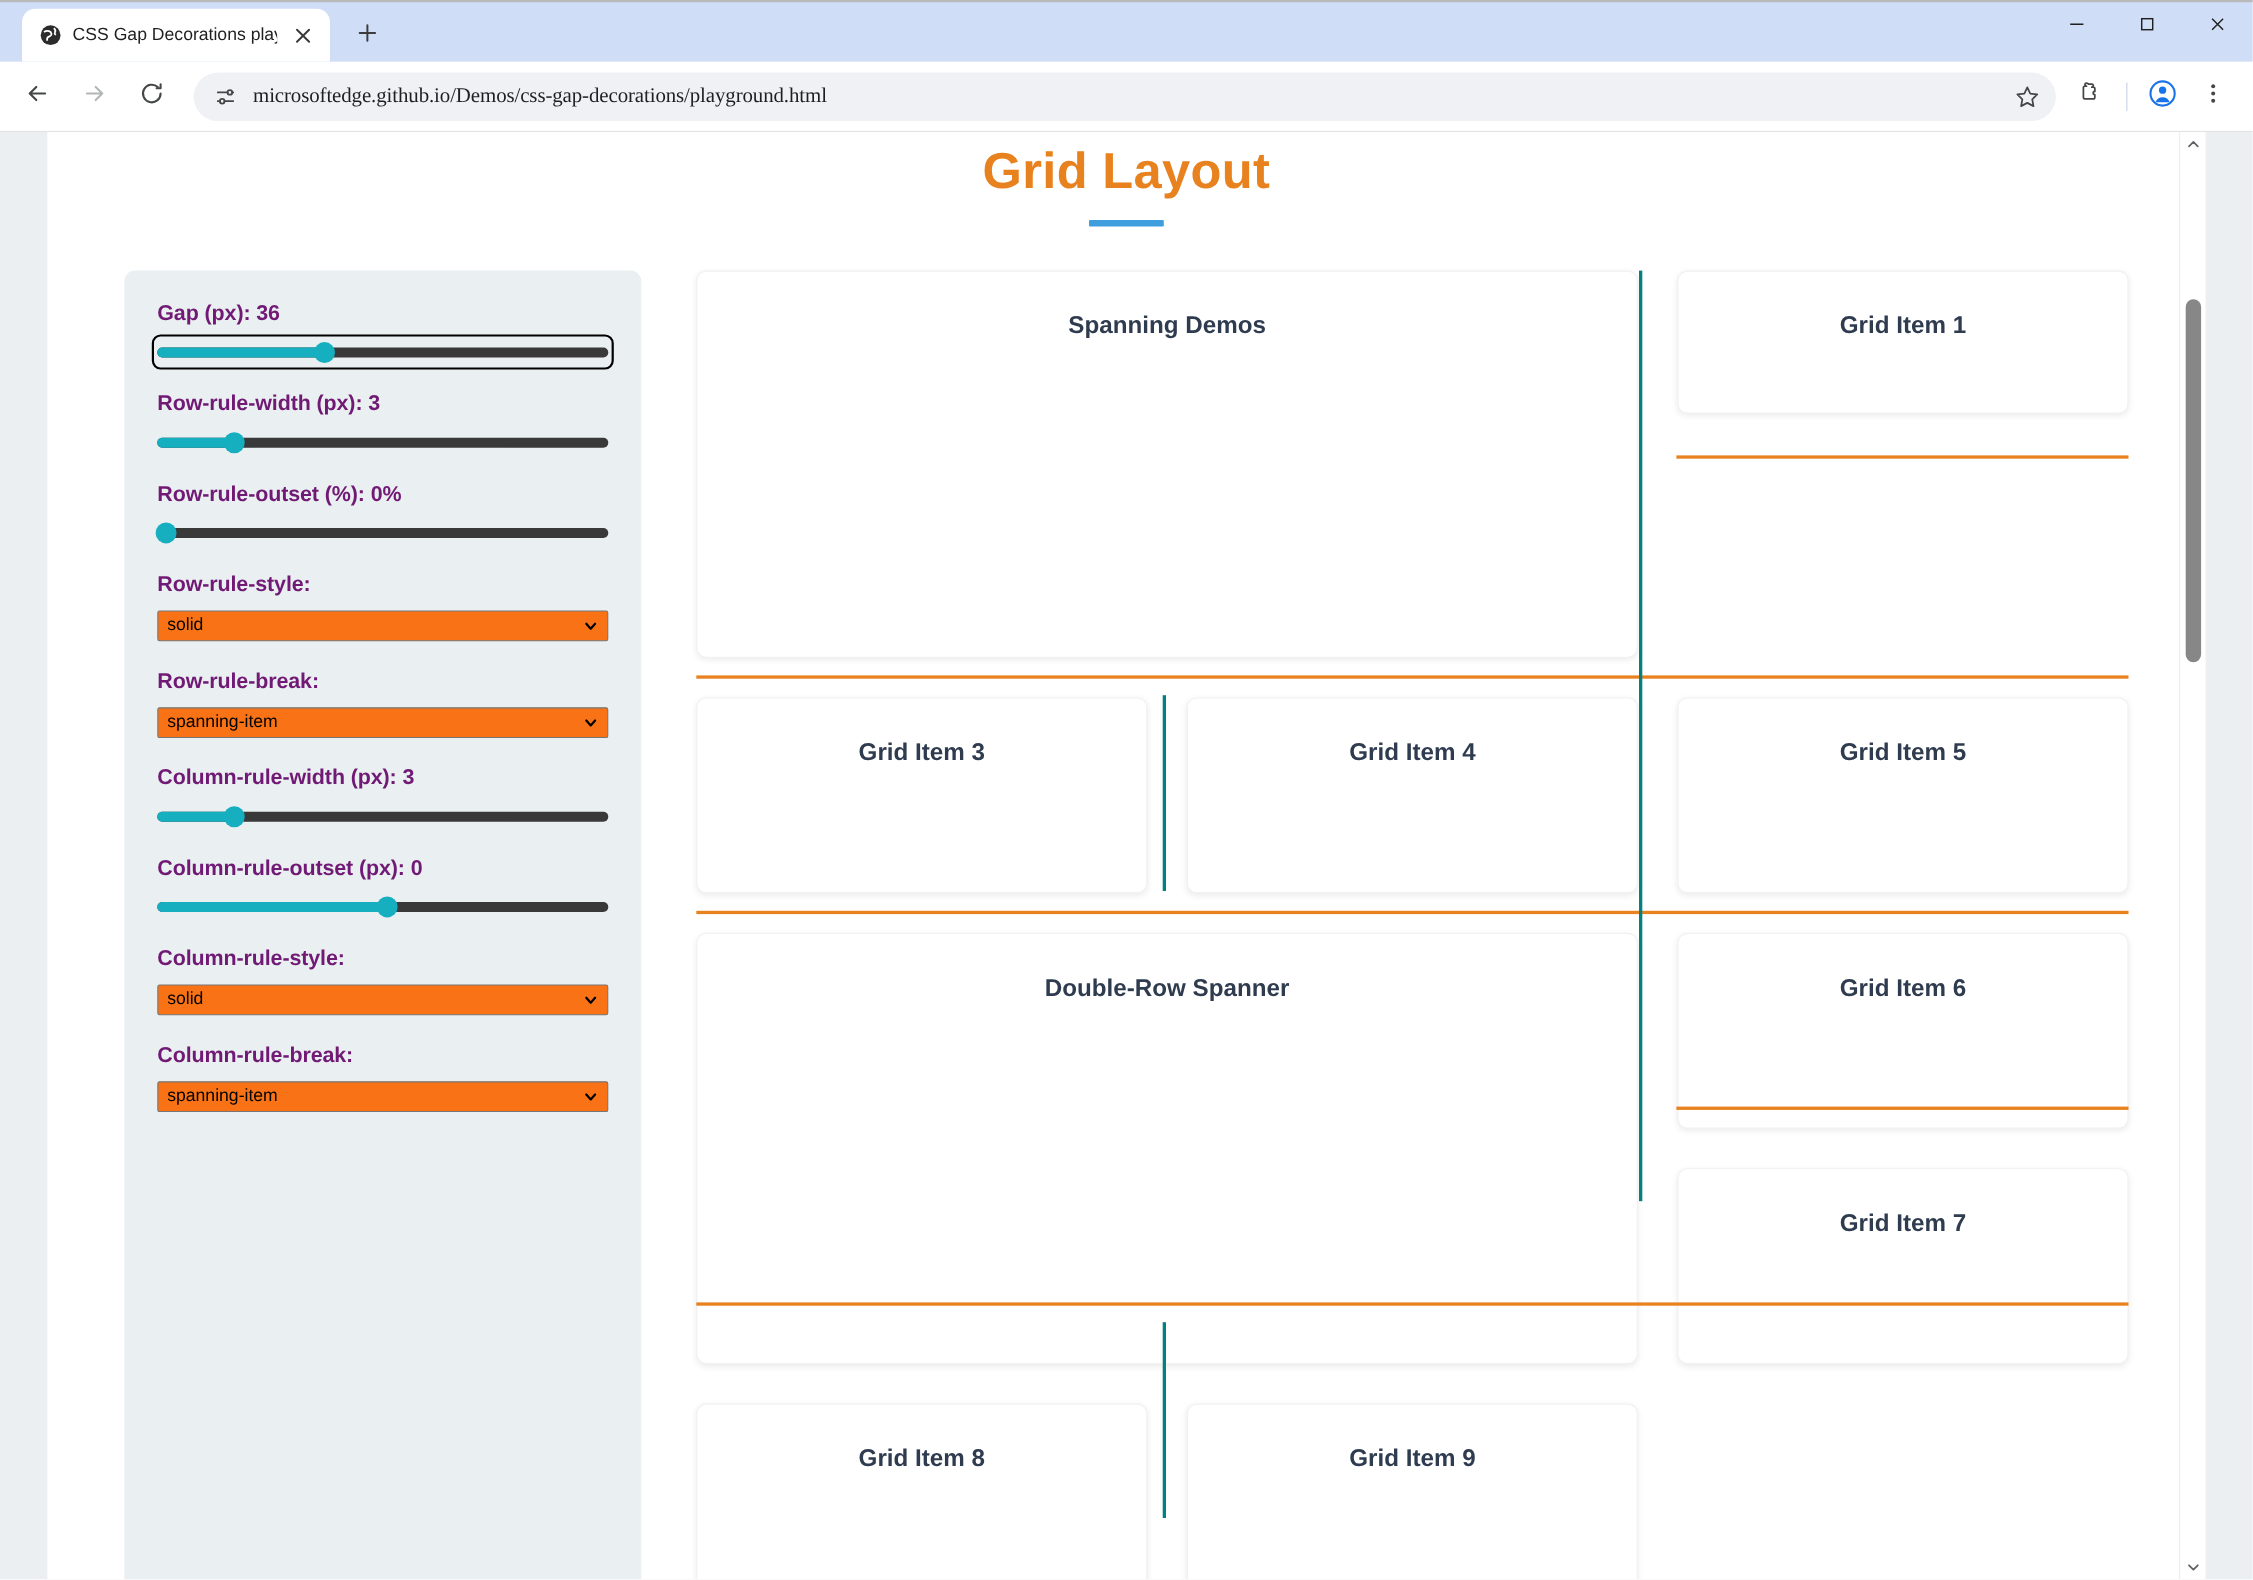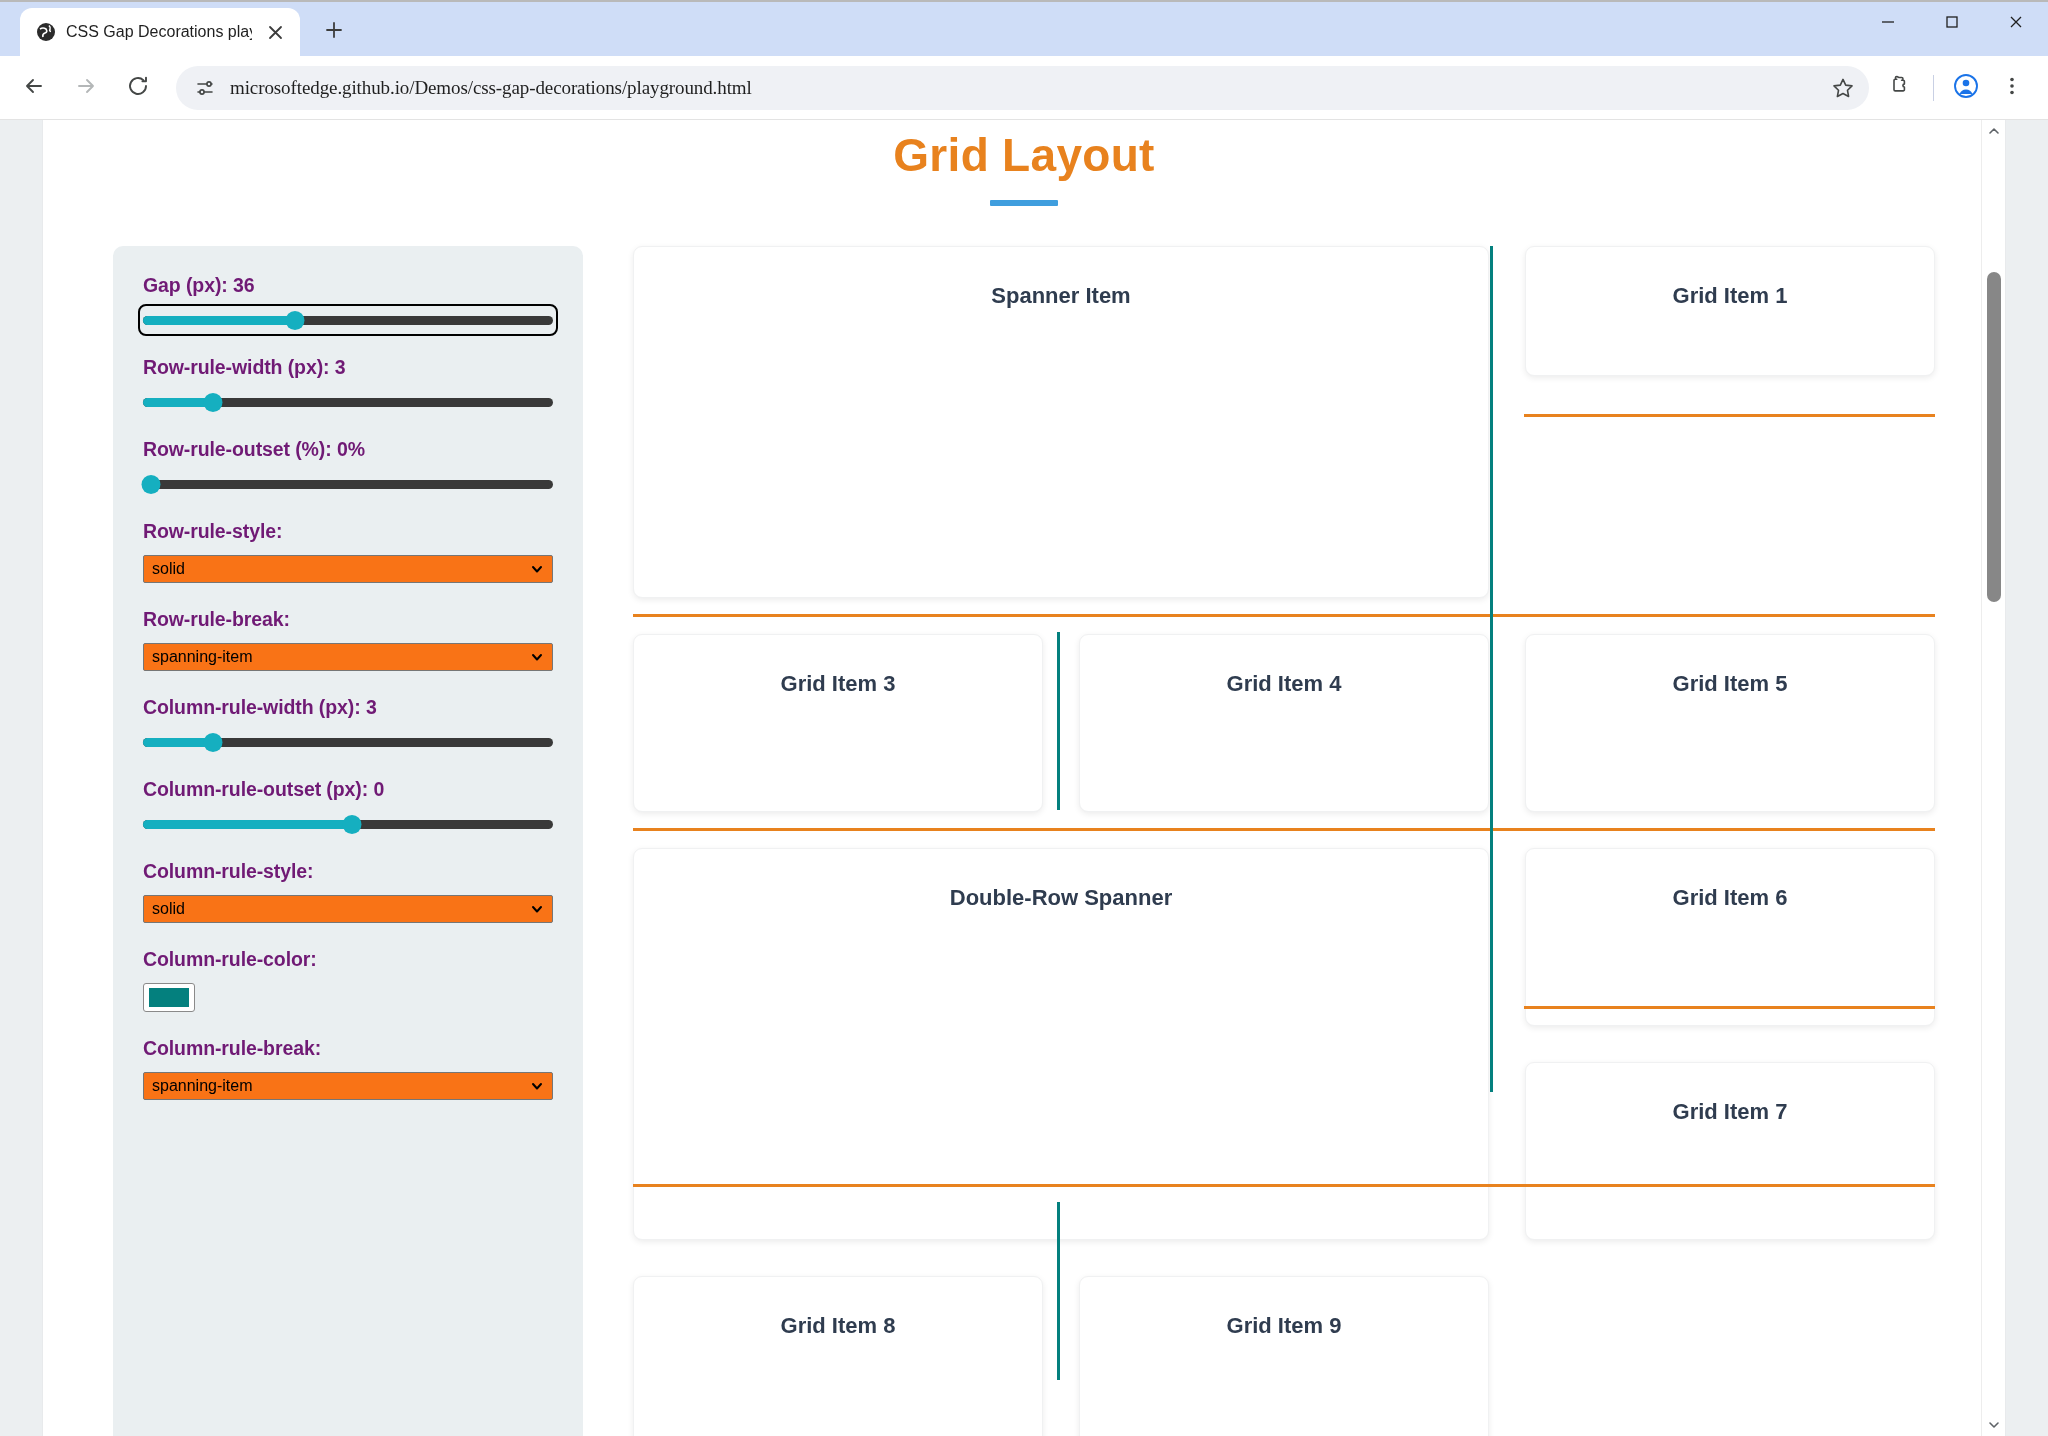--- a/index.html
+++ b/index.html
@@ -558,47 +558,41 @@
               <div class="select">
                 <span class="select-val">solid</span>
                 <span class="select-arrow">
                   <svg width="14" height="14" viewBox="0 0 14 14">
                       <path d="M3 5 L7 9.5 L11 5" stroke="currentColor" stroke-width="2" fill="none" stroke-linecap="round" stroke-linejoin="round"></path>
                     </svg>
                 </span>
               </div>
             </div>
 
-            <div class="ctrl-group">
-              <div class="ctrl-label">Column-rule-color:</div>
-              <div class="swatch">
-                <div class="swatch-inner" style="background:#04807e;"></div>
-              </div>
-            </div>
 
             <div class="ctrl-group">
               <div class="ctrl-label">Column-rule-break:</div>
               <div class="select">
                 <span class="select-val">spanning-item</span>
                 <span class="select-arrow">
                   <svg width="14" height="14" viewBox="0 0 14 14">
                       <path d="M3 5 L7 9.5 L11 5" stroke="currentColor" stroke-width="2" fill="none" stroke-linecap="round" stroke-linejoin="round"></path>
                     </svg>
                 </span>
               </div>
             </div>
 
 
           </div>
 
           <div class="grid-demo">
             <div class="grid">
 
               <div class="cell tall-top">
-                <span>Spanner Item</span>
+                <span>Spanning Demos</span>
               </div>
               <div class="cell" style="grid-column:3; grid-row:1; height:130px;">
                 <span>Grid Item 1</span>
               </div>
 
               <div class="cell" style="grid-column:1; grid-row:2;">
                 <span>Grid Item 3</span>
               </div>
               <div class="cell" style="grid-column:2; grid-row:2;">
                 <span>Grid Item 4</span>

